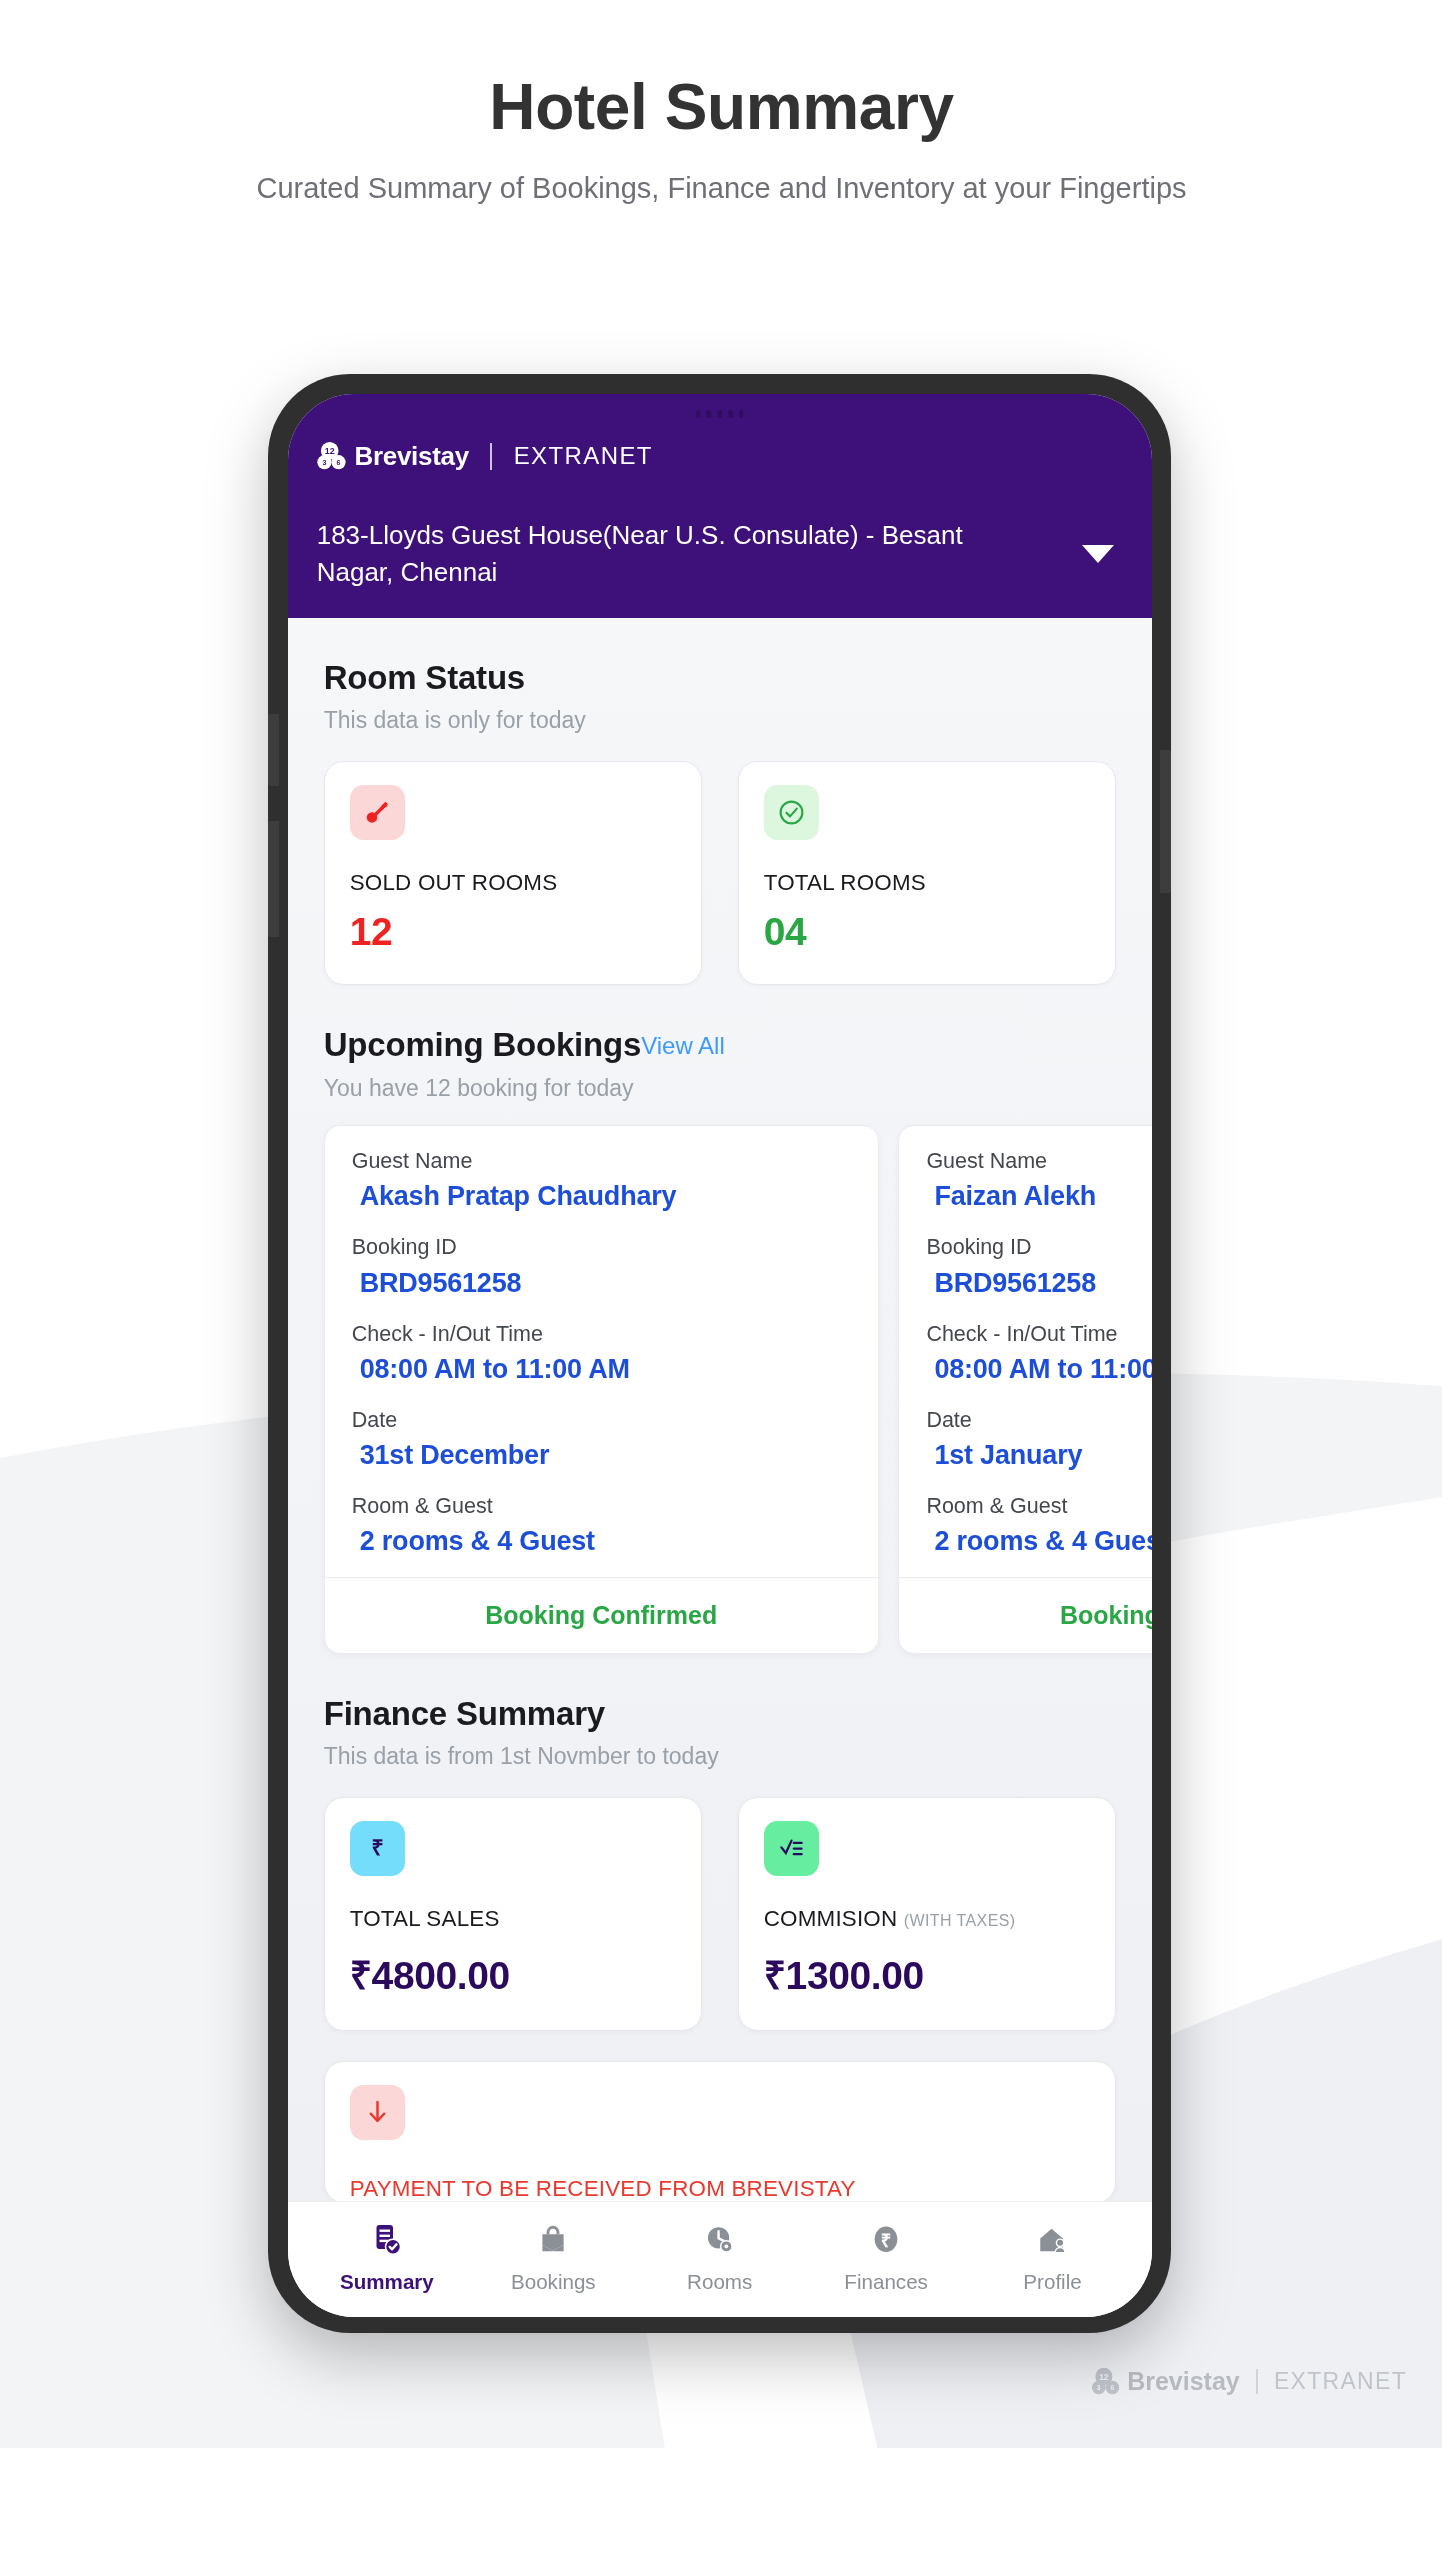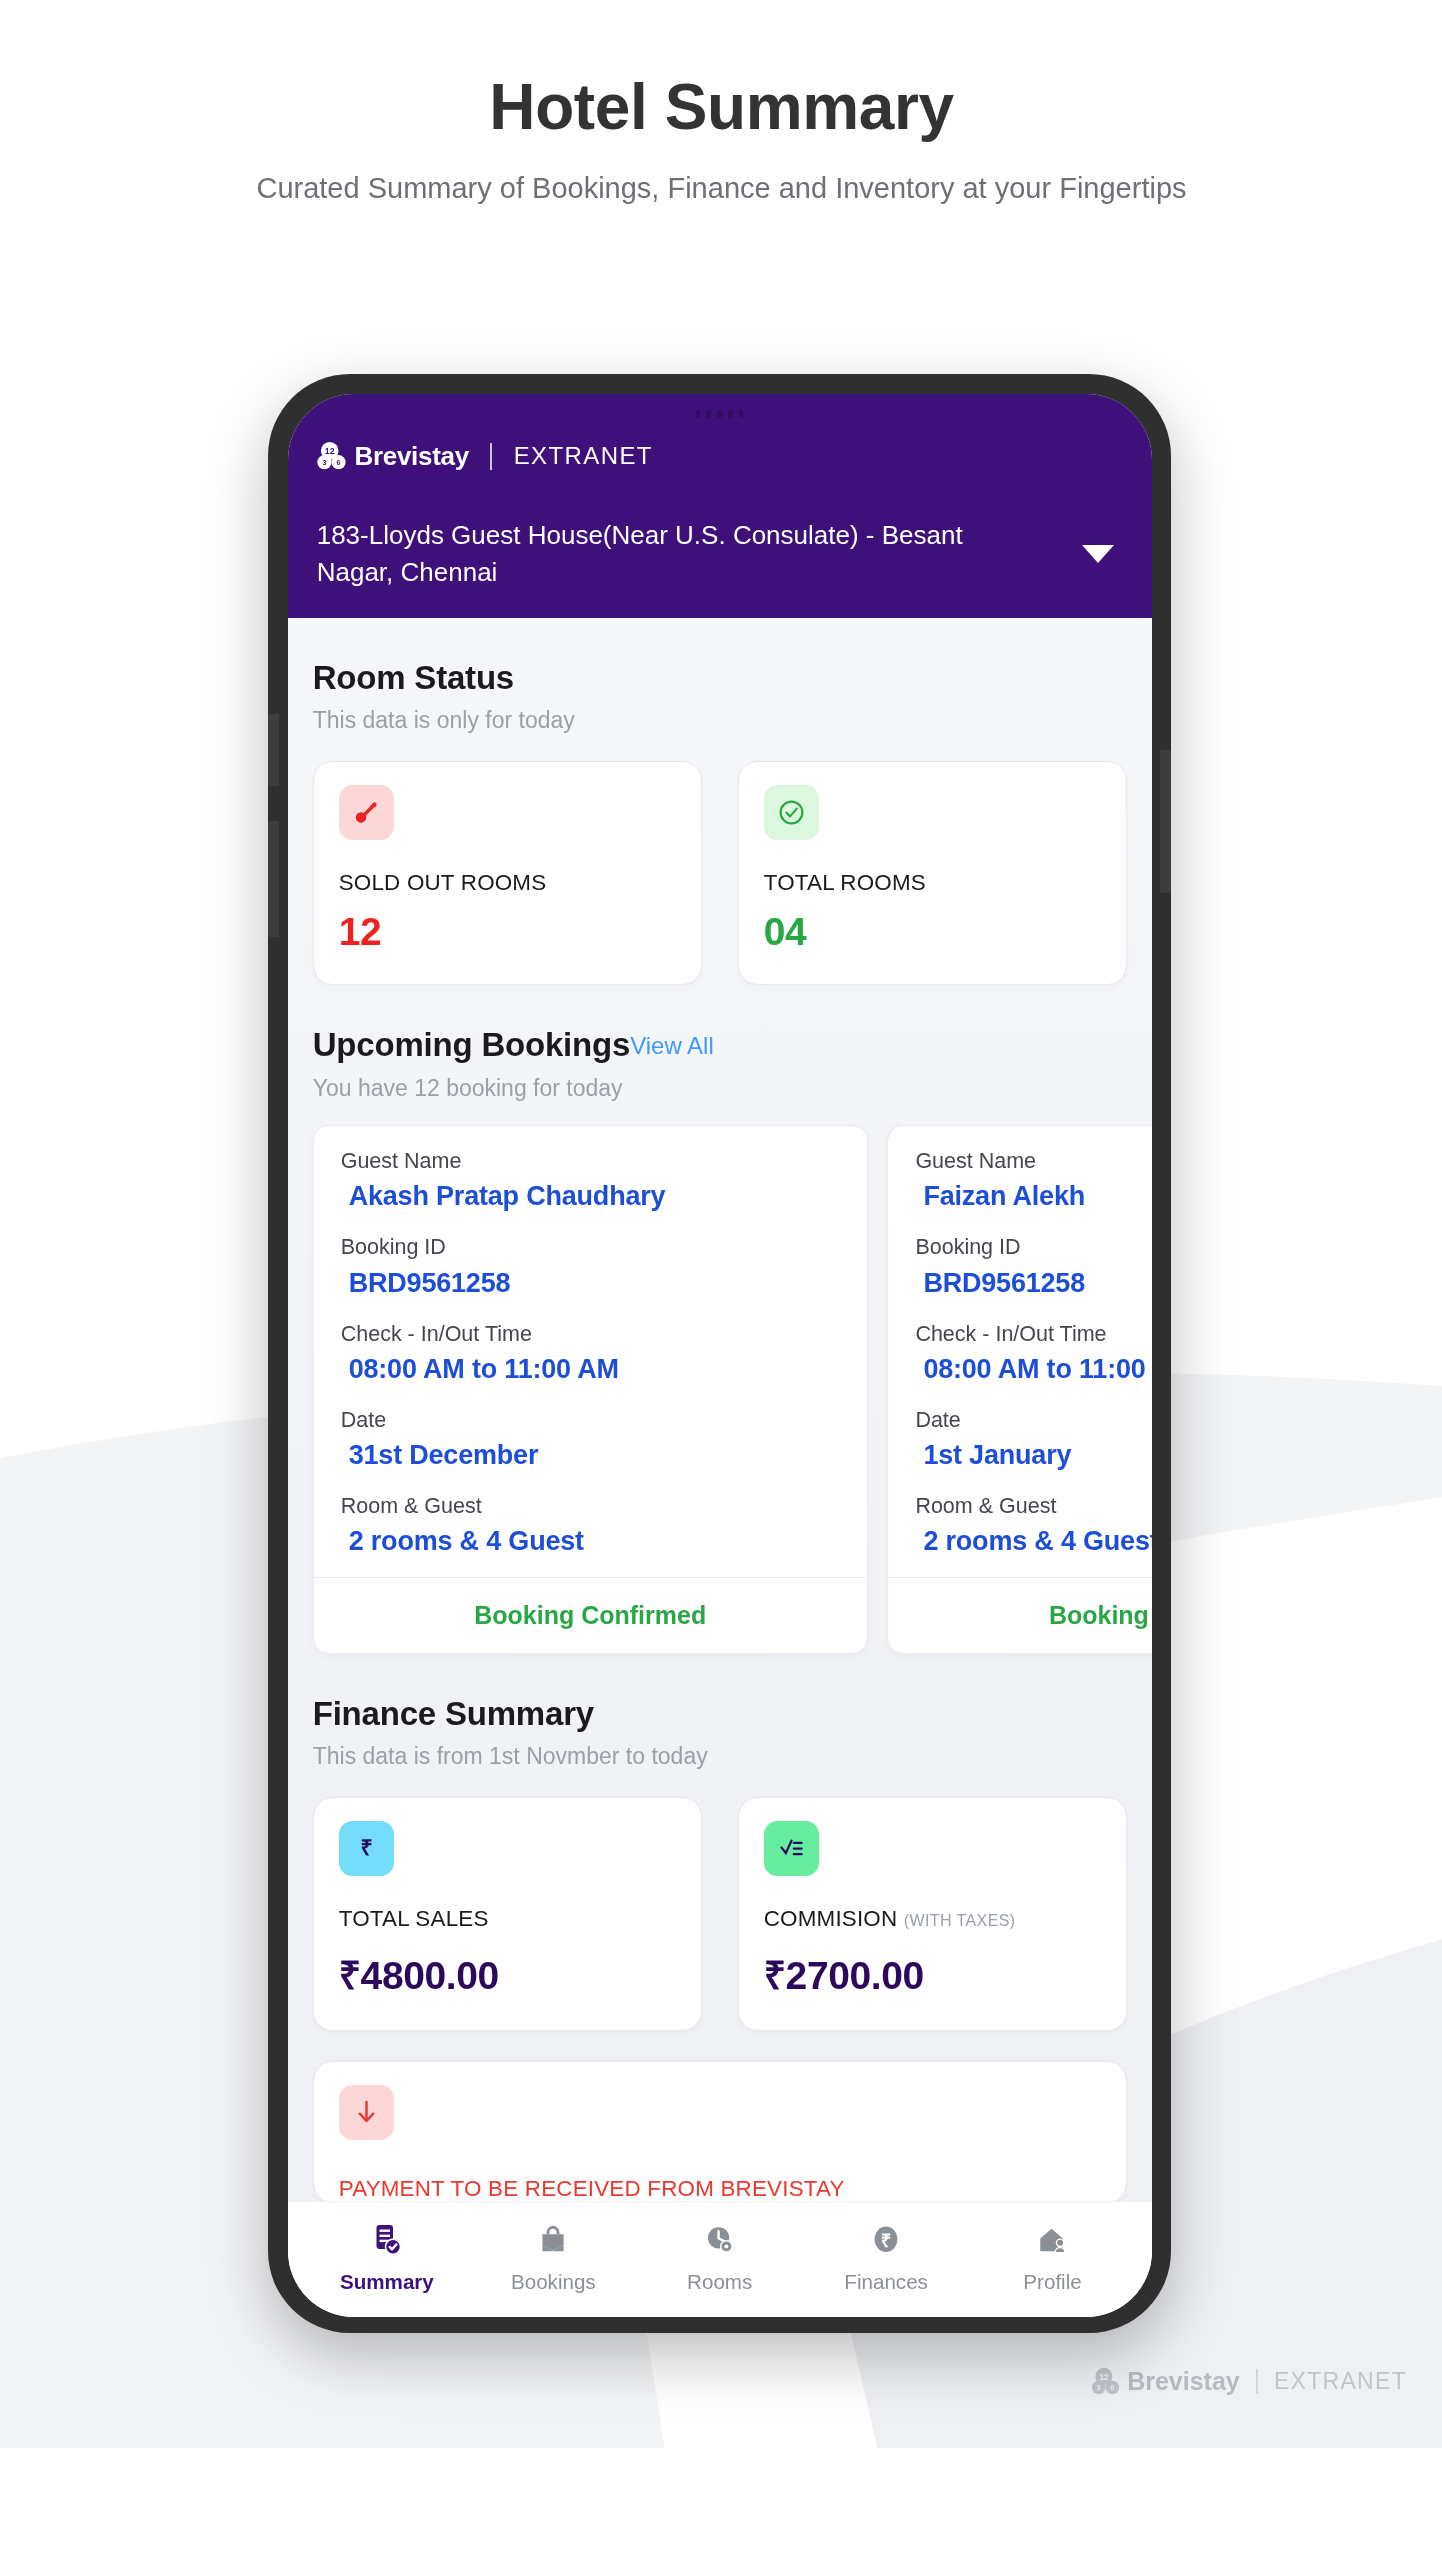--- a/index.html
+++ b/index.html
@@ -111,21 +111,21 @@
   .brand-div { width: 1.8px; height: 27px; background: rgba(255,255,255,0.75); margin: 0 9px; }
   .brand-extranet { font-size: 24px; color: #ffffff; letter-spacing: 1.4px; font-weight: 400; }
   .hotel-row { display: flex; align-items: center; justify-content: space-between; gap: 16px; }
   .hotel-name { font-size: 26px; line-height: 1.42; color: #ffffff; font-weight: 500; max-width: 707px; }
   .caret { width: 0; height: 0; border-left: 16px solid transparent; border-right: 16px solid transparent; border-top: 18px solid #ffffff; flex: 0 0 auto; margin-right: 9px;}
 
   
   .appbody {
     flex: 1 1 auto;
     background: linear-gradient(180deg,#f6f7f9 0%, #eef0f4 100%);
-    padding: 0 25px;
+    padding: 0 36px;
     overflow: hidden;
     position: relative;
   }
   .sec-title { font-size: 33px; font-weight: 600; color: #1b1b1f; padding-top: 41px; letter-spacing: -0.2px;}
   .sec-sub { font-size: 23px; color: #9aa0a8; margin-top: 10.7px; }
   .sec-head { display: flex; justify-content: flex-start; align-items: flex-start; }
   .view-all { font-size: 24px; color: #3d9bfb; padding-top: 47px; font-weight: 400;}
 
   .card-row { display: flex; gap: 36px; margin-top: 27px; }
   .stat-card {
@@ -349,21 +349,21 @@
                   <polyline points="3,11 7,16 12,5"></polyline>
                   <line x1="14" y1="7" x2="21" y2="7"></line>
                   <line x1="14" y1="12" x2="21" y2="12"></line>
                   <line x1="14" y1="17" x2="21" y2="17"></line>
                 </svg>
               </div>
               <div class="stat-label">
                 <span>COMMISION</span>
                 <small>(WITH TAXES)</small>
               </div>
-              <div class="stat-value" style="color:#2b0a5e">₹2700.00</div>
+              <div class="stat-value" style="color:#2b0a5e">₹1300.00</div>
             </div>
 
           </div>
 
           <div class="pay-card">
             <div class="stat-ico" style="background:#fcd7d7">
               <svg width="27" height="30" viewBox="0 0 24 24" fill="none" stroke="#e8392e" stroke-width="2.2" stroke-linecap="round" stroke-linejoin="round">
                 <line x1="12" y1="3" x2="12" y2="19"></line>
                 <polyline points="6,13.5 12,20 18,13.5"></polyline>
               </svg>

